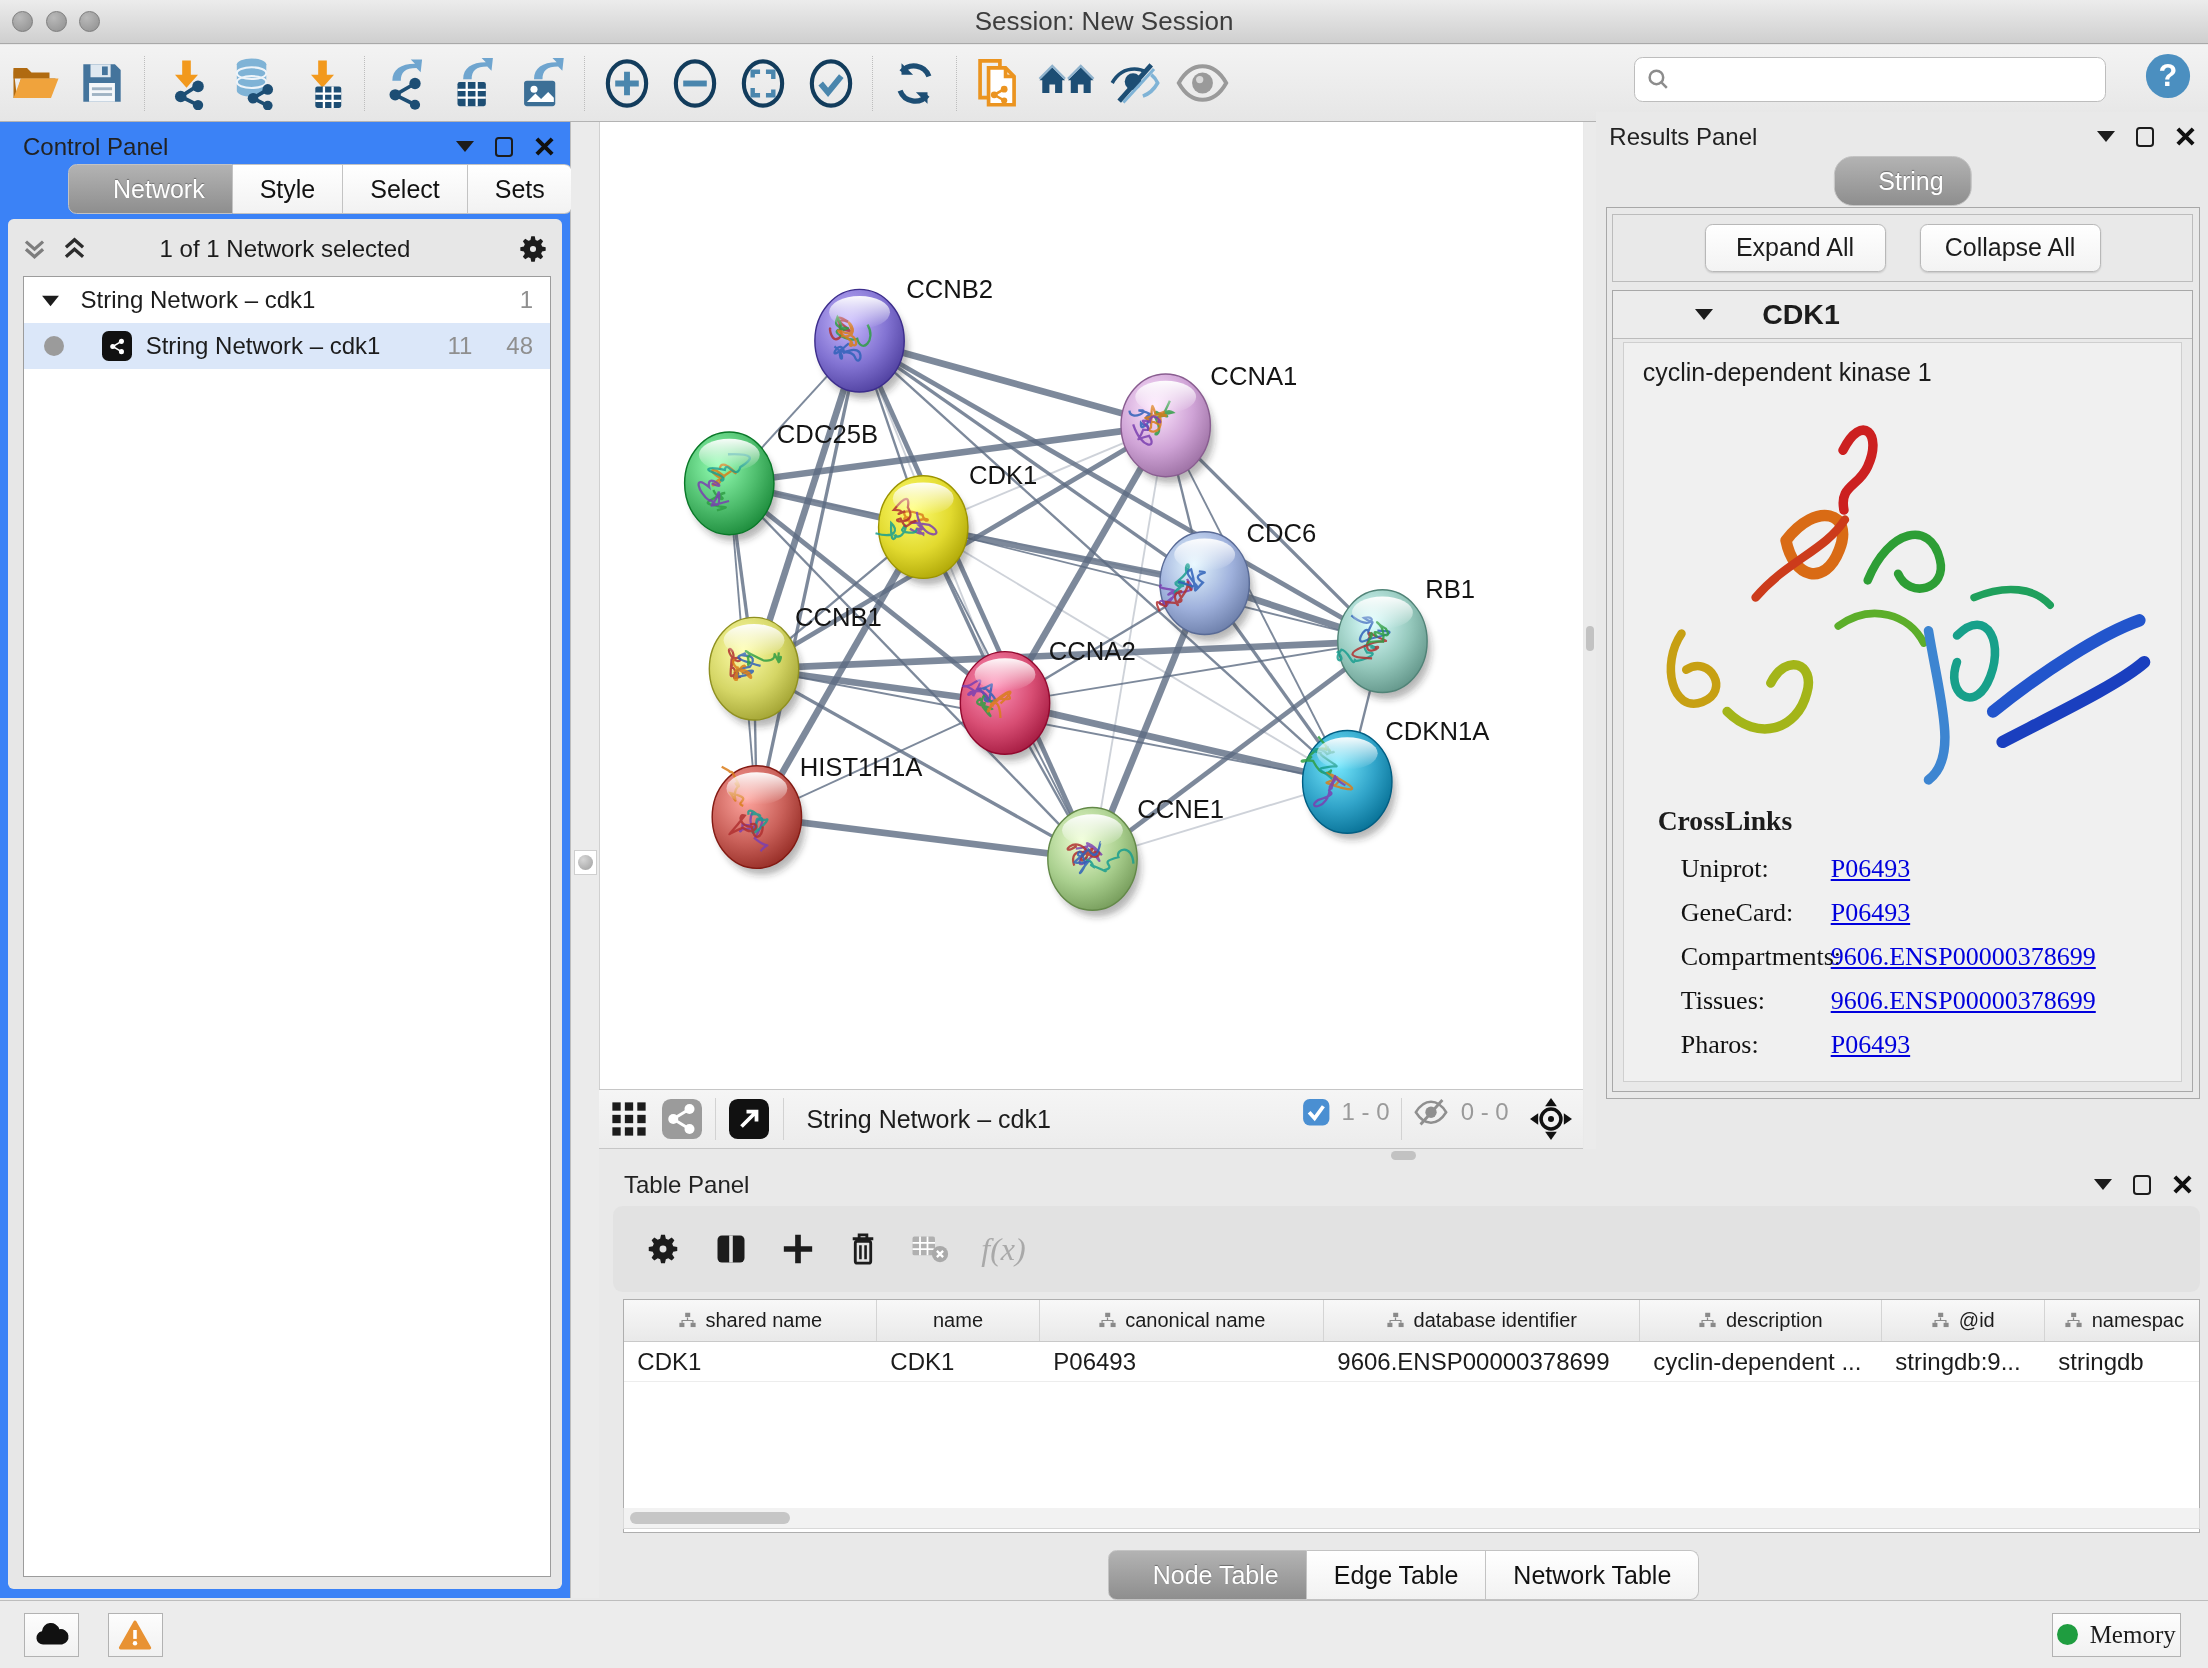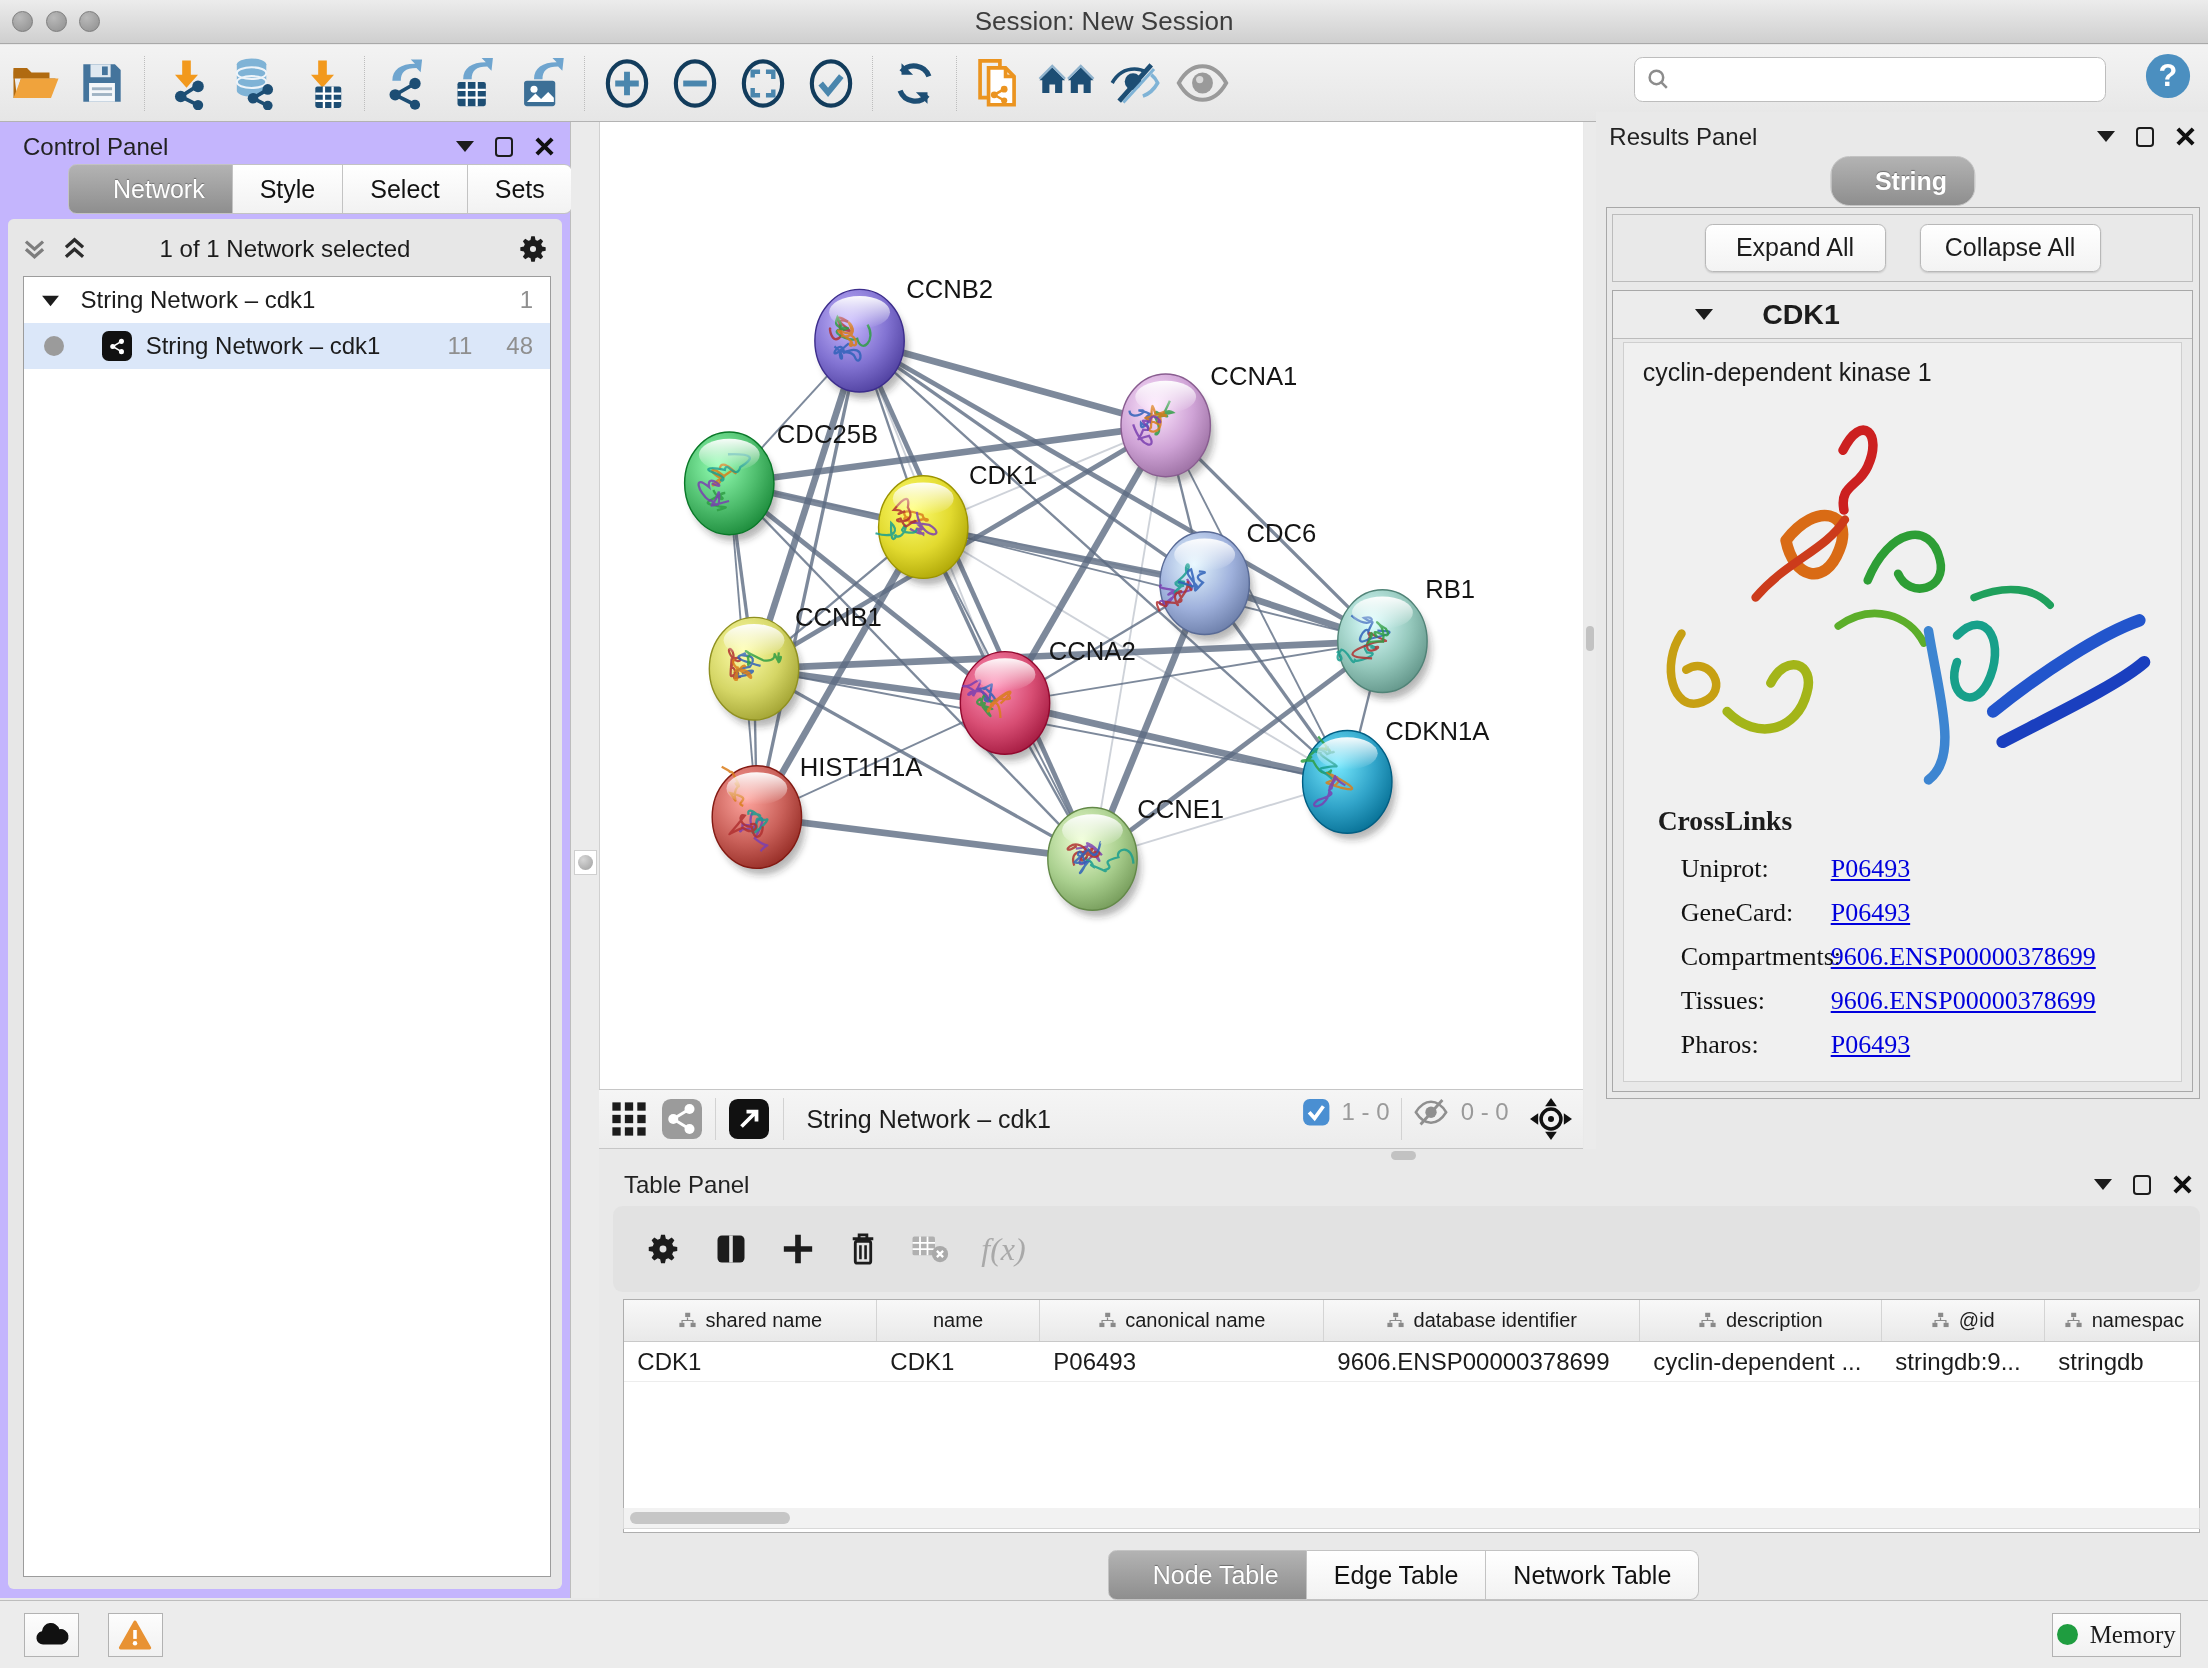--- a/index.html
+++ b/index.html
@@ -39,21 +39,21 @@
 
   .seg { display:inline-flex; }
   .seg > div { height:50px; display:flex; align-items:center; padding:0 27px; font-size:25px;
     background:linear-gradient(#ffffff,#f2f2f2); border:1px solid #c3c3c3; border-left:none; color:#111;
     white-space:nowrap; }
   .seg > div:first-child { border-left:1px solid #c3c3c3; border-radius:8.6px 0 0 8.6px;padding-left:44px; }
   .seg > div:last-child { border-radius:0 8.6px 8.6px 0; }
   .seg > div.sel { background:linear-gradient(#b3b3b3,#8e8e8e); color:#fff; text-shadow:0 -1px 1px #6e6e6e; }
 
   
-  #control-panel { left:0; top:122px; width:571px; height:1476px; background:#c4b5fd;
+  #control-panel { left:0; top:122px; width:571px; height:1476px; background:#3b82f6;
                    border-right:1px solid #bdbdbd; }
   #cp-head { position:absolute; left:23px; right:15px; top:7.6px; height:34px; }
   #cp-tabs { position:absolute; left:68px; top:42px; }
   #cp-inner { position:absolute; left:7.6px; right:7.6px; top:97px; bottom:9.5px;
               background:#e7e7e7; border-radius:5.7px; }
   #cp-statusrow { position:absolute; left:13.3px; right:13.3px; top:7.6px; height:44px;
                   display:flex; align-items:center; }
   #cp-sel-label { position:absolute; left:0; right:0; text-align:center; font-size:24px; color:#1c1c1c;}
   #cp-gear { margin-left:auto; z-index:2; }
   #cp-list { position:absolute; left:15px; right:11.4px; top:57px; bottom:11.4px;
@@ -85,21 +85,21 @@
      border-bottom:1px solid #c6c6c6; display:flex; align-items:center; gap:13.3px; padding:0 11.4px;}
   .nt-sep { width:0; height:42px; border-left:1px solid #d2d2d2; }
   #net-title { font-size:25px; color:#1c1c1c; margin-left:9.5px; white-space:nowrap; }
   .nt-count { font-size:24px; color:#9a9a9a; }
   #net-right { margin-left:auto; display:flex; align-items:flex-start; gap:11.4px; }
 
   
   #results-panel { left:1596px; top:112px; width:613px; height:1027px; background:#e9e9e9; }
   #rp-head { position:absolute; left:13.3px; right:13.3px; top:7.6px; height:34px; }
   #rp-tab { position:absolute; left:50%; transform:translateX(-50%); top:44px; }
-  #rp-tab .seg > div { border-radius:19px;font-weight:bold; }
+  #rp-tab .seg > div { border-radius:19px; }
   #rp-box { position:absolute; left:9.5px; right:9.5px; top:95px; bottom:40px;
             border:1.9px solid #a8a8a8; background:#e9e9e9; padding:5.7px; }
   #rp-buttons { border:1px solid #bcbcbc; background:#e9e9e9; height:68px;
      display:flex; align-items:center; justify-content:center; gap:34px; margin-bottom:5.7px; }
   .rp-btn { min-width:181px; height:48px; background:linear-gradient(#ffffff,#f3f3f3);
      border:1px solid #b8b8b8; border-radius:7.6px; font-size:25px; display:flex;
      align-items:center; justify-content:center; box-shadow:0 1px 1.9px rgba(0,0,0,.15); }
   #rp-entry { border:1px solid #a8a8a8; position:absolute; left:5.7px; right:5.7px; top:82px; bottom:5.7px; }
   #rp-entry-head { height:48px; background:#ececec; border-bottom:1px solid #bbb;
      display:flex; align-items:center; }

